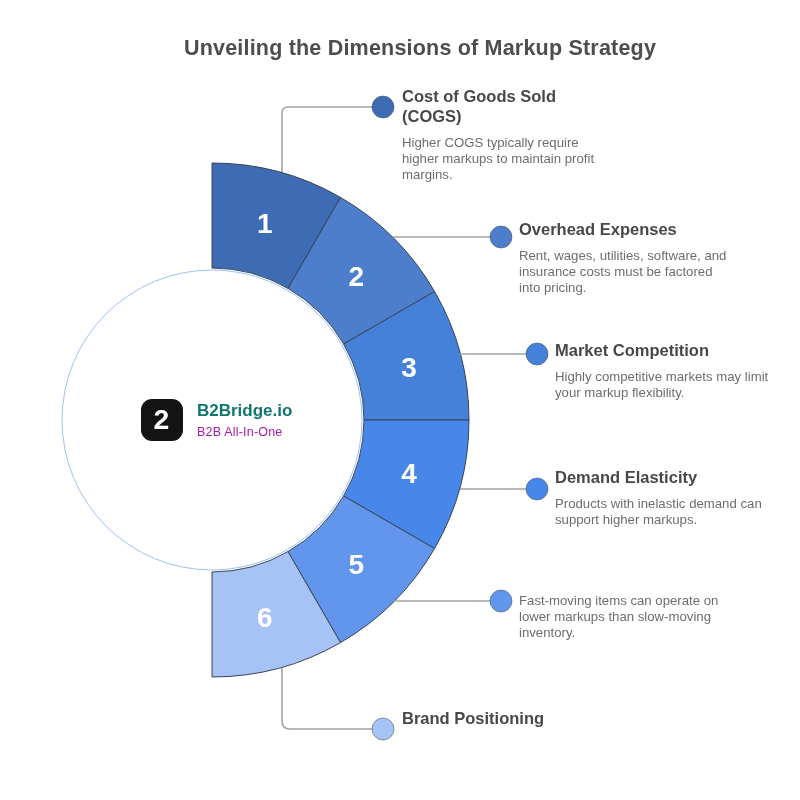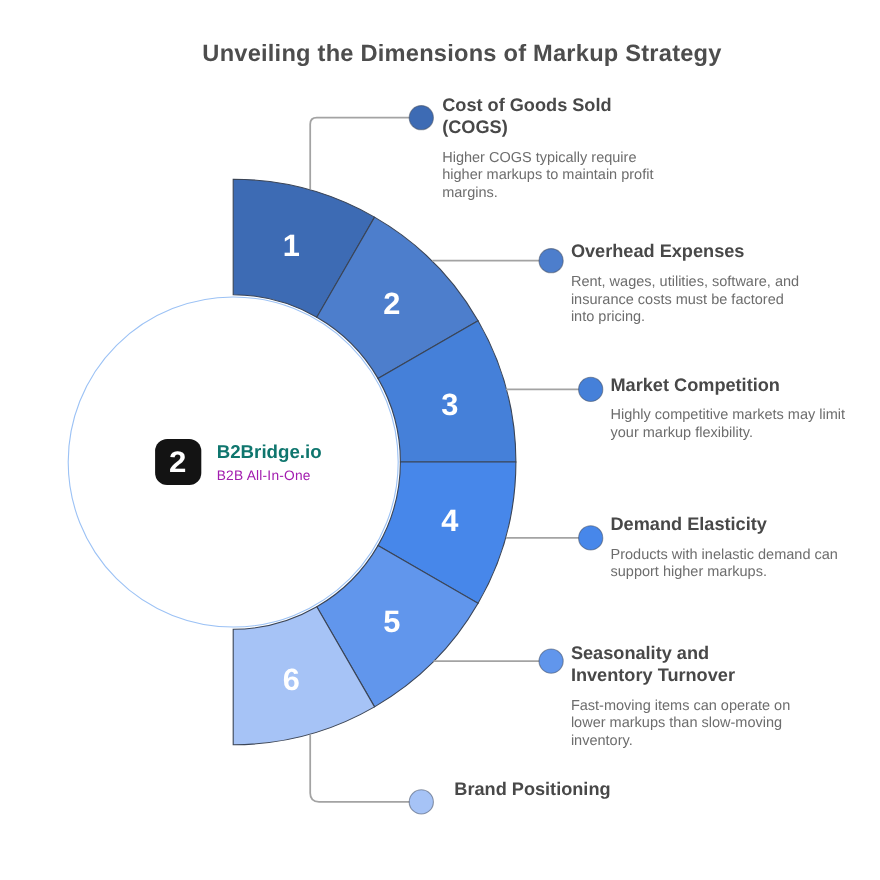--- a/index.html
+++ b/index.html
@@ -90,20 +90,19 @@
   </div>
   <div class="label-block" style="left:555px;top:467px">
     <h3>Demand Elasticity</h3>
     <p>Products with inelastic demand can support higher markups.</p>
   </div>
   <div class="label-block" style="left:555px;top:340px">
     <h3>Market Competition</h3>
     <p>Highly competitive markets may limit your markup flexibility.</p>
   </div>
   <div class="label-block" style="left:519px;top:584px">
-    <h3>Seasonality and Inventory Turnover</h3>
     <p>Fast-moving items can operate on lower markups than slow-moving inventory.</p>
   </div>
-  <div class="label-block" style="left:413px;top:708px">
+  <div class="label-block" style="left:402px;top:708px">
     <h3>Brand Positioning</h3>
   </div>
 
 </div>
 
 </body></html>

